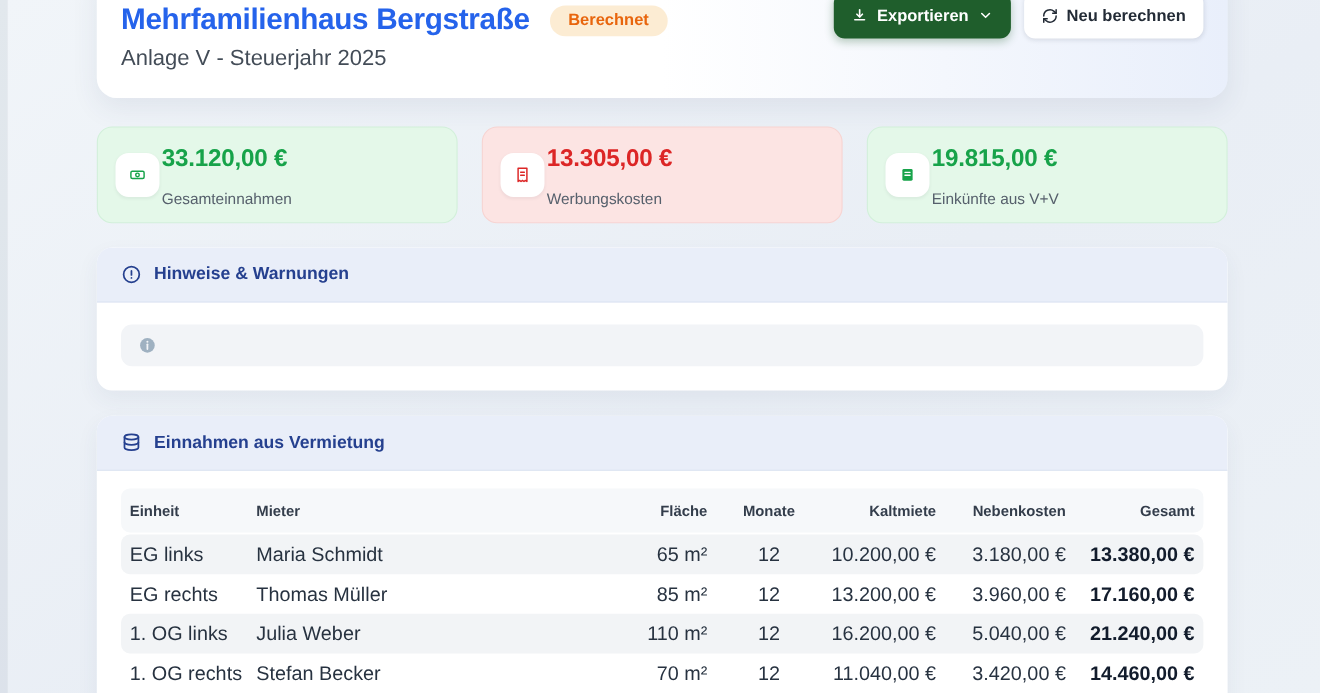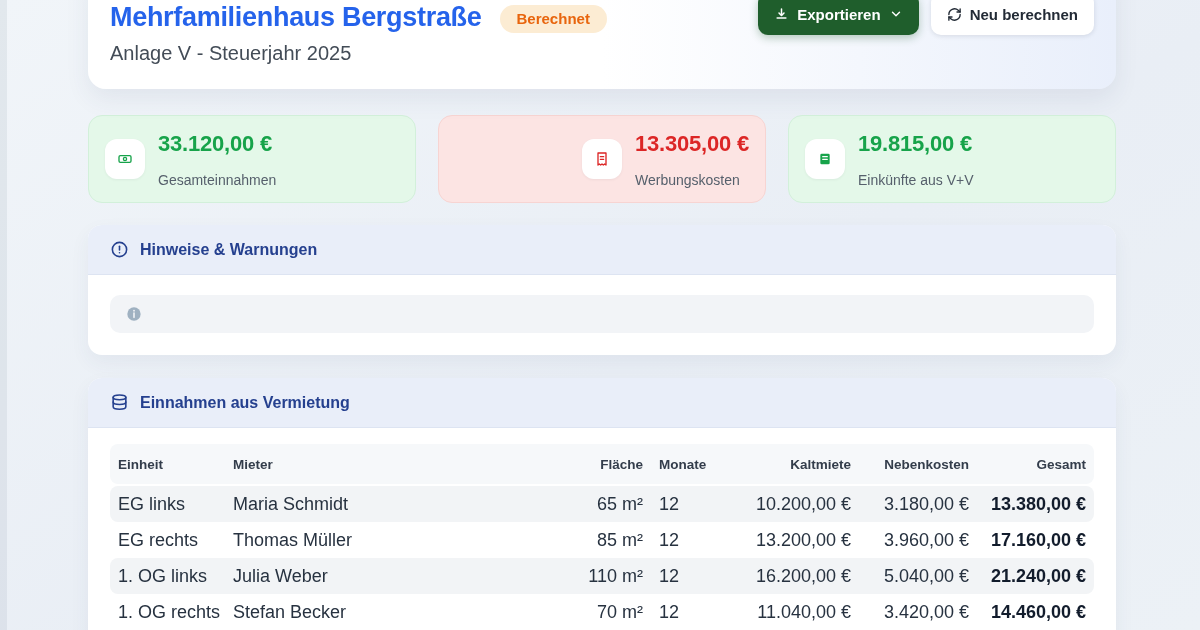--- a/index.html
+++ b/index.html
@@ -32,23 +32,23 @@
   .btn { display:flex; align-items:center; gap:8px; height:42px; padding:0 16px;
     border:none; border-radius:10px; font-size:15px; font-weight:600; cursor:pointer;
     font-family:inherit; }
   .btn-export { background:#1f5e2c; color:#fff; box-shadow:0 3px 8px rgba(31,94,44,.3); }
   .btn-recalc { background:#fff; color:#232b36; box-shadow:0 1px 5px rgba(15,23,42,.12); }
   .btn svg { display:block; }
 
   
   .stats { display:grid; grid-template-columns:repeat(3,1fr); gap:22px; margin-top:26px; }
   .stat-card { height:88px; border-radius:14px; display:flex; align-items:center;
-    padding:0 16px; gap:13px; }
+    padding:0 16px; gap:2px; }
   .stat-green { background:#e4f8e9; border:1px solid #d2f0da; }
-  .stat-red   { background:#fce4e3; border:1px solid #f7d4d2;justify-content:flex-end; }
+  .stat-red   { background:#fce4e3; border:1px solid #f7d4d2; }
   .icon-tile { width:40px; height:40px; border-radius:12px; background:#fff;
     display:flex; align-items:center; justify-content:center; flex:0 0 40px;
     box-shadow:0 1px 3px rgba(15,23,42,.05); }
   .stat-value { font-size:22px; font-weight:700; letter-spacing:-.2px; }
   .v-green { color:#17a34a; } .v-red { color:#dc2626; }
   .stat-label { font-size:14px; color:#56606c; margin-top:15px; }
 
   
   .card { background:#fff; border-radius:14px; box-shadow:0 8px 20px rgba(51,65,105,.06);
     overflow:hidden; }
@@ -72,21 +72,21 @@
   .t-head > span { font-size:13.5px; font-weight:700; color:#333d4b; padding:0 8px; }
   .t-row { height:36px; border-radius:8px; }
   .t-row:nth-child(odd) { background:#f2f4f6; } 
   .t-row > span { font-size:18px; color:#273240; padding:0 8px; white-space:nowrap; }
   .t-head > :nth-child(1), .t-head > :nth-child(2),
   .t-row  > :nth-child(1), .t-row  > :nth-child(2) { text-align:left; }
   .t-head > :nth-child(3), .t-row > :nth-child(3),
   .t-head > :nth-child(5), .t-row > :nth-child(5),
   .t-head > :nth-child(6), .t-row > :nth-child(6),
   .t-head > :nth-child(7), .t-row > :nth-child(7) { text-align:right; }
-  .t-head > :nth-child(4), .t-row > :nth-child(4) { }
+  .t-head > :nth-child(4), .t-row > :nth-child(4) { text-align:center; }
   .t-row > :nth-child(7) { font-weight:700; color:#121c2c; }
 </style>
 </head>
 <body>
 
 <div class="edge-strip"></div>
 <div class="content">
 
   <header class="header-card">
     <div class="title-row">

